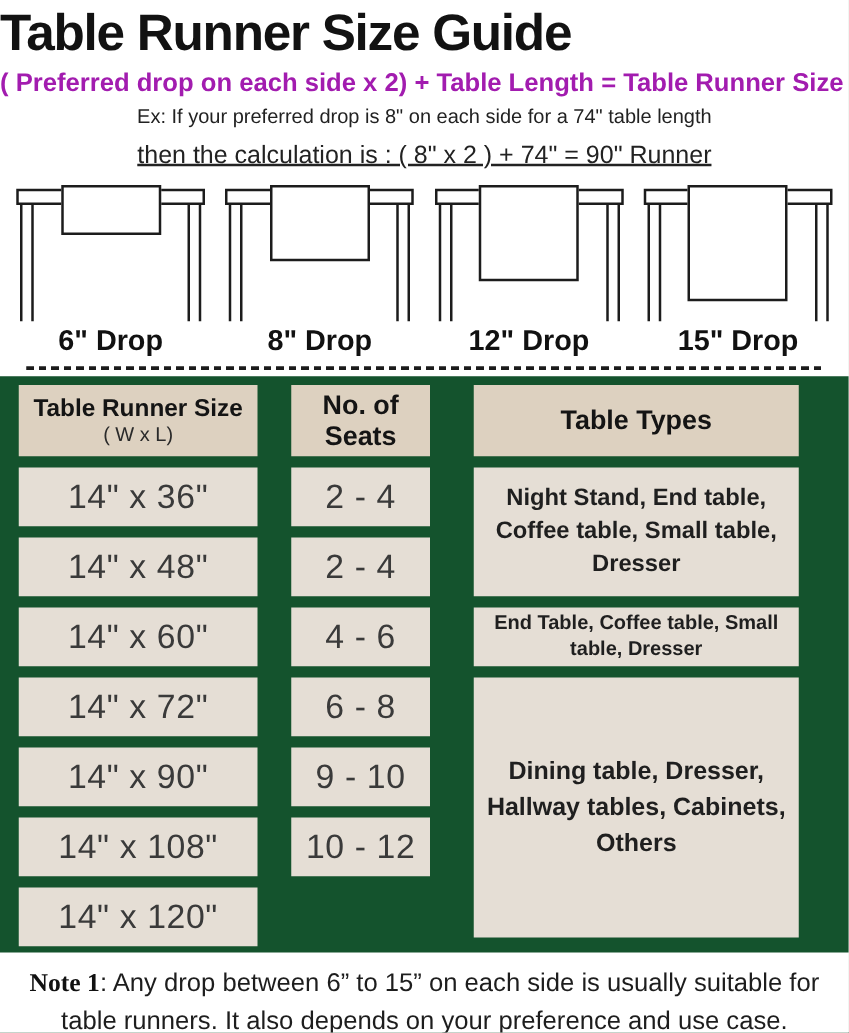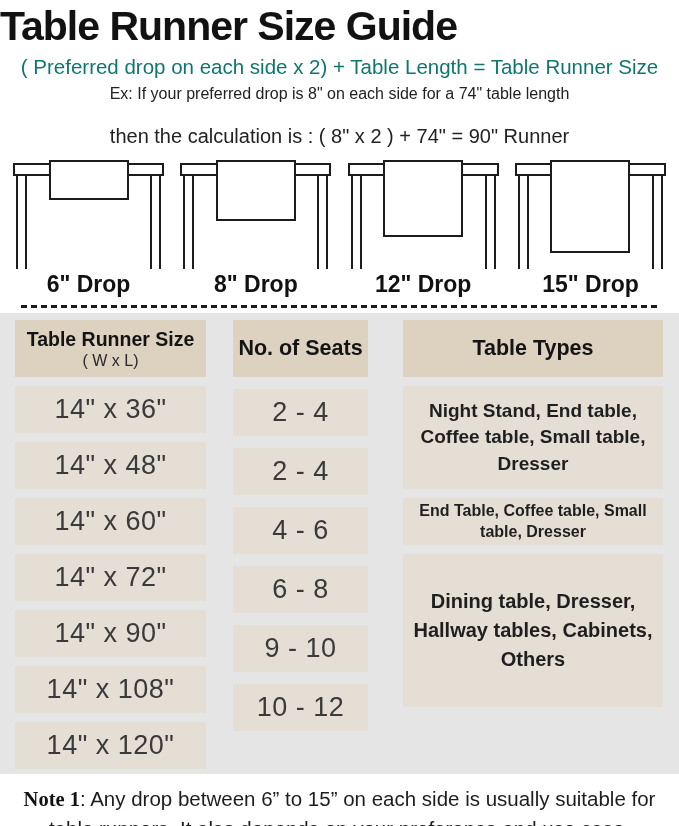--- a/index.html
+++ b/index.html
@@ -2,23 +2,23 @@
 <html><head>
 <meta charset="utf-8">
 <style>
   * { margin:0; padding:0; box-sizing:border-box; }
   html,body { width:679px; height:826px; background:#ffffff; overflow:hidden;
     font-family:"Liberation Sans", sans-serif; color:#1c1c1c; }
 
   
   .title { margin-top:3px; text-align:left; font-size:41px; font-weight:bold;
     letter-spacing:-1px; color:#121212; }
-  .formula { margin-top:5px; text-align:center; font-size:20.5px; color:#0f766e; }
+  .formula { margin-top:5px; text-align:left; font-size:20.5px; color:#a21caf;font-weight:bold; }
   .example { margin-top:6px; text-align:center; font-size:16px; color:#222; }
-  .example2 { margin-top:22px; text-align:center; font-size:20px; color:#222; }
+  .example2 { margin-top:10px; text-align:center; font-size:20px; color:#222;text-decoration:underline; }
 
   
   .illus-row { display:flex; justify-content:space-between; padding:0 13px;
     margin-top:11px; height:110px; }
   .illus { position:relative; width:151px; height:110px; }
   .tabletop { position:absolute; top:4px; left:0; right:0; height:13px;
     border:2.5px solid #1c1c1c; background:#fff; z-index:1; }
   .leg { position:absolute; top:16px; bottom:0; width:11px;
     border-left:2.5px solid #1c1c1c; border-right:2.5px solid #1c1c1c; }
   .leg-left { left:3px; }
@@ -30,37 +30,37 @@
 
   .drop-labels { display:flex; justify-content:space-between; padding:0 13px;
     margin-top:2px; }
   .drop-label { width:151px; text-align:center; font-size:23px; font-weight:bold;
     color:#111; }
 
   .dashed-line { margin:7px 21px 0 21px; height:3px;
     background:repeating-linear-gradient(90deg,#1b1b1b 0 6px,transparent 6px 10px); }
 
   
-  .size-section { margin-top:5px; background:#e5e5e5; padding:7px 16px 5px 15px; }
+  .size-section { margin-top:5px; background:#14532d; padding:7px 16px 5px 15px; }
   .cols { display:flex; }
   .col { display:flex; flex-direction:column; gap:9px; }
   .col-size  { width:191px; margin-right:27px; }
-  .col-seats { width:135px; margin-right:35px;gap:12px; }
+  .col-seats { width:111px; margin-right:35px; }
   .col-types { width:260px; }
   .cell { background:#e5ded5; display:flex; flex-direction:column;
     align-items:center; justify-content:center; text-align:center; }
   .hcell { background:#ddd1c0; height:57px; }
   .h-size-title { font-size:19.5px; font-weight:bold; color:#141414; }
   .h-size-sub { font-size:16px; color:#2a2a2a; margin-top:1px; }
   .h-seats, .h-types { font-size:21.5px; font-weight:bold; color:#141414; }
   .rcell { height:47px; font-size:27px; color:#3a3a3a; letter-spacing:0.5px; }
   .gcell { font-weight:bold; color:#1f1f1f; padding:20px 6px; }
   .group-a { height:103px; font-size:19px; line-height:1.38; }
   .group-b { height:47px; font-size:16px; line-height:1.28; }
-  .group-c { height:153px; font-size:20px; line-height:1.45; }
+  .group-c { height:208px; font-size:20px; line-height:1.45; }
 
   
   .notes { padding:9px 6px 0 6px; text-align:center; font-size:20.5px;
     line-height:1.42; color:#1d1d1d; }
   .note { margin-top:1px; }
   .note b { font-weight:bold; color:#111;font-family:Liberation Serif, serif; }
 </style>
 </head>
 <body>
 

